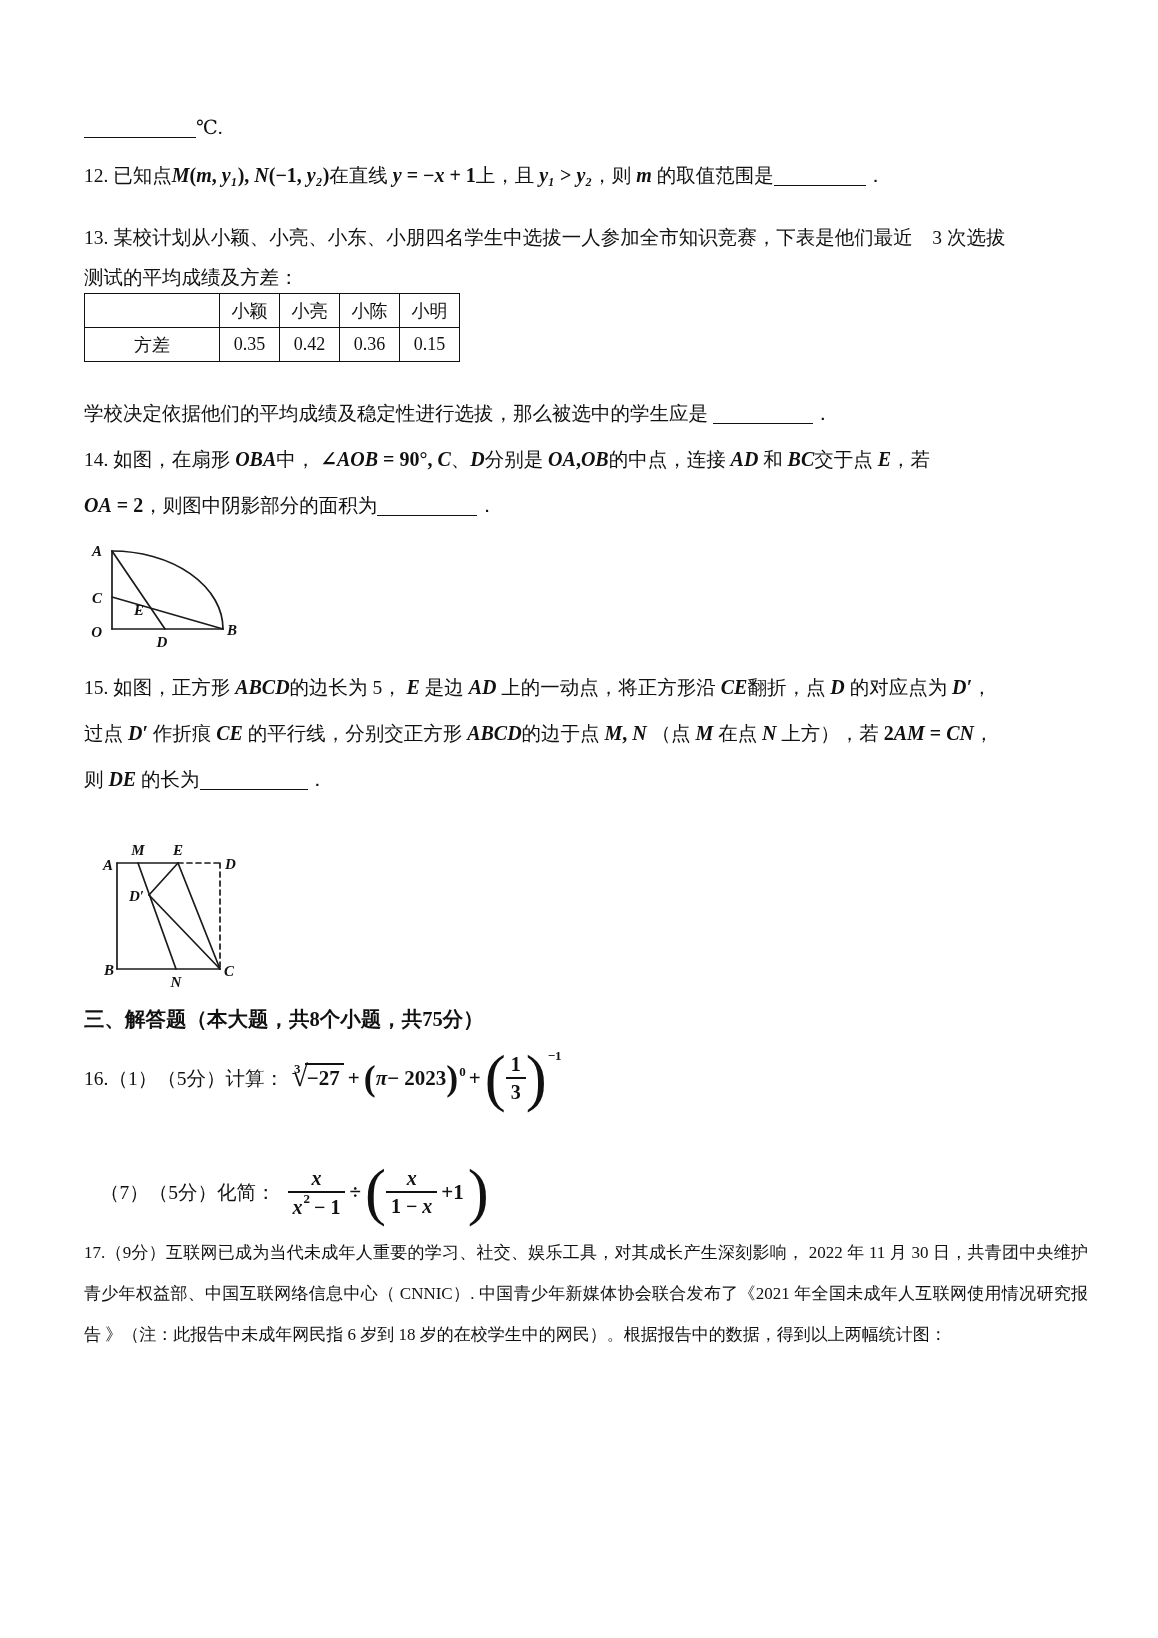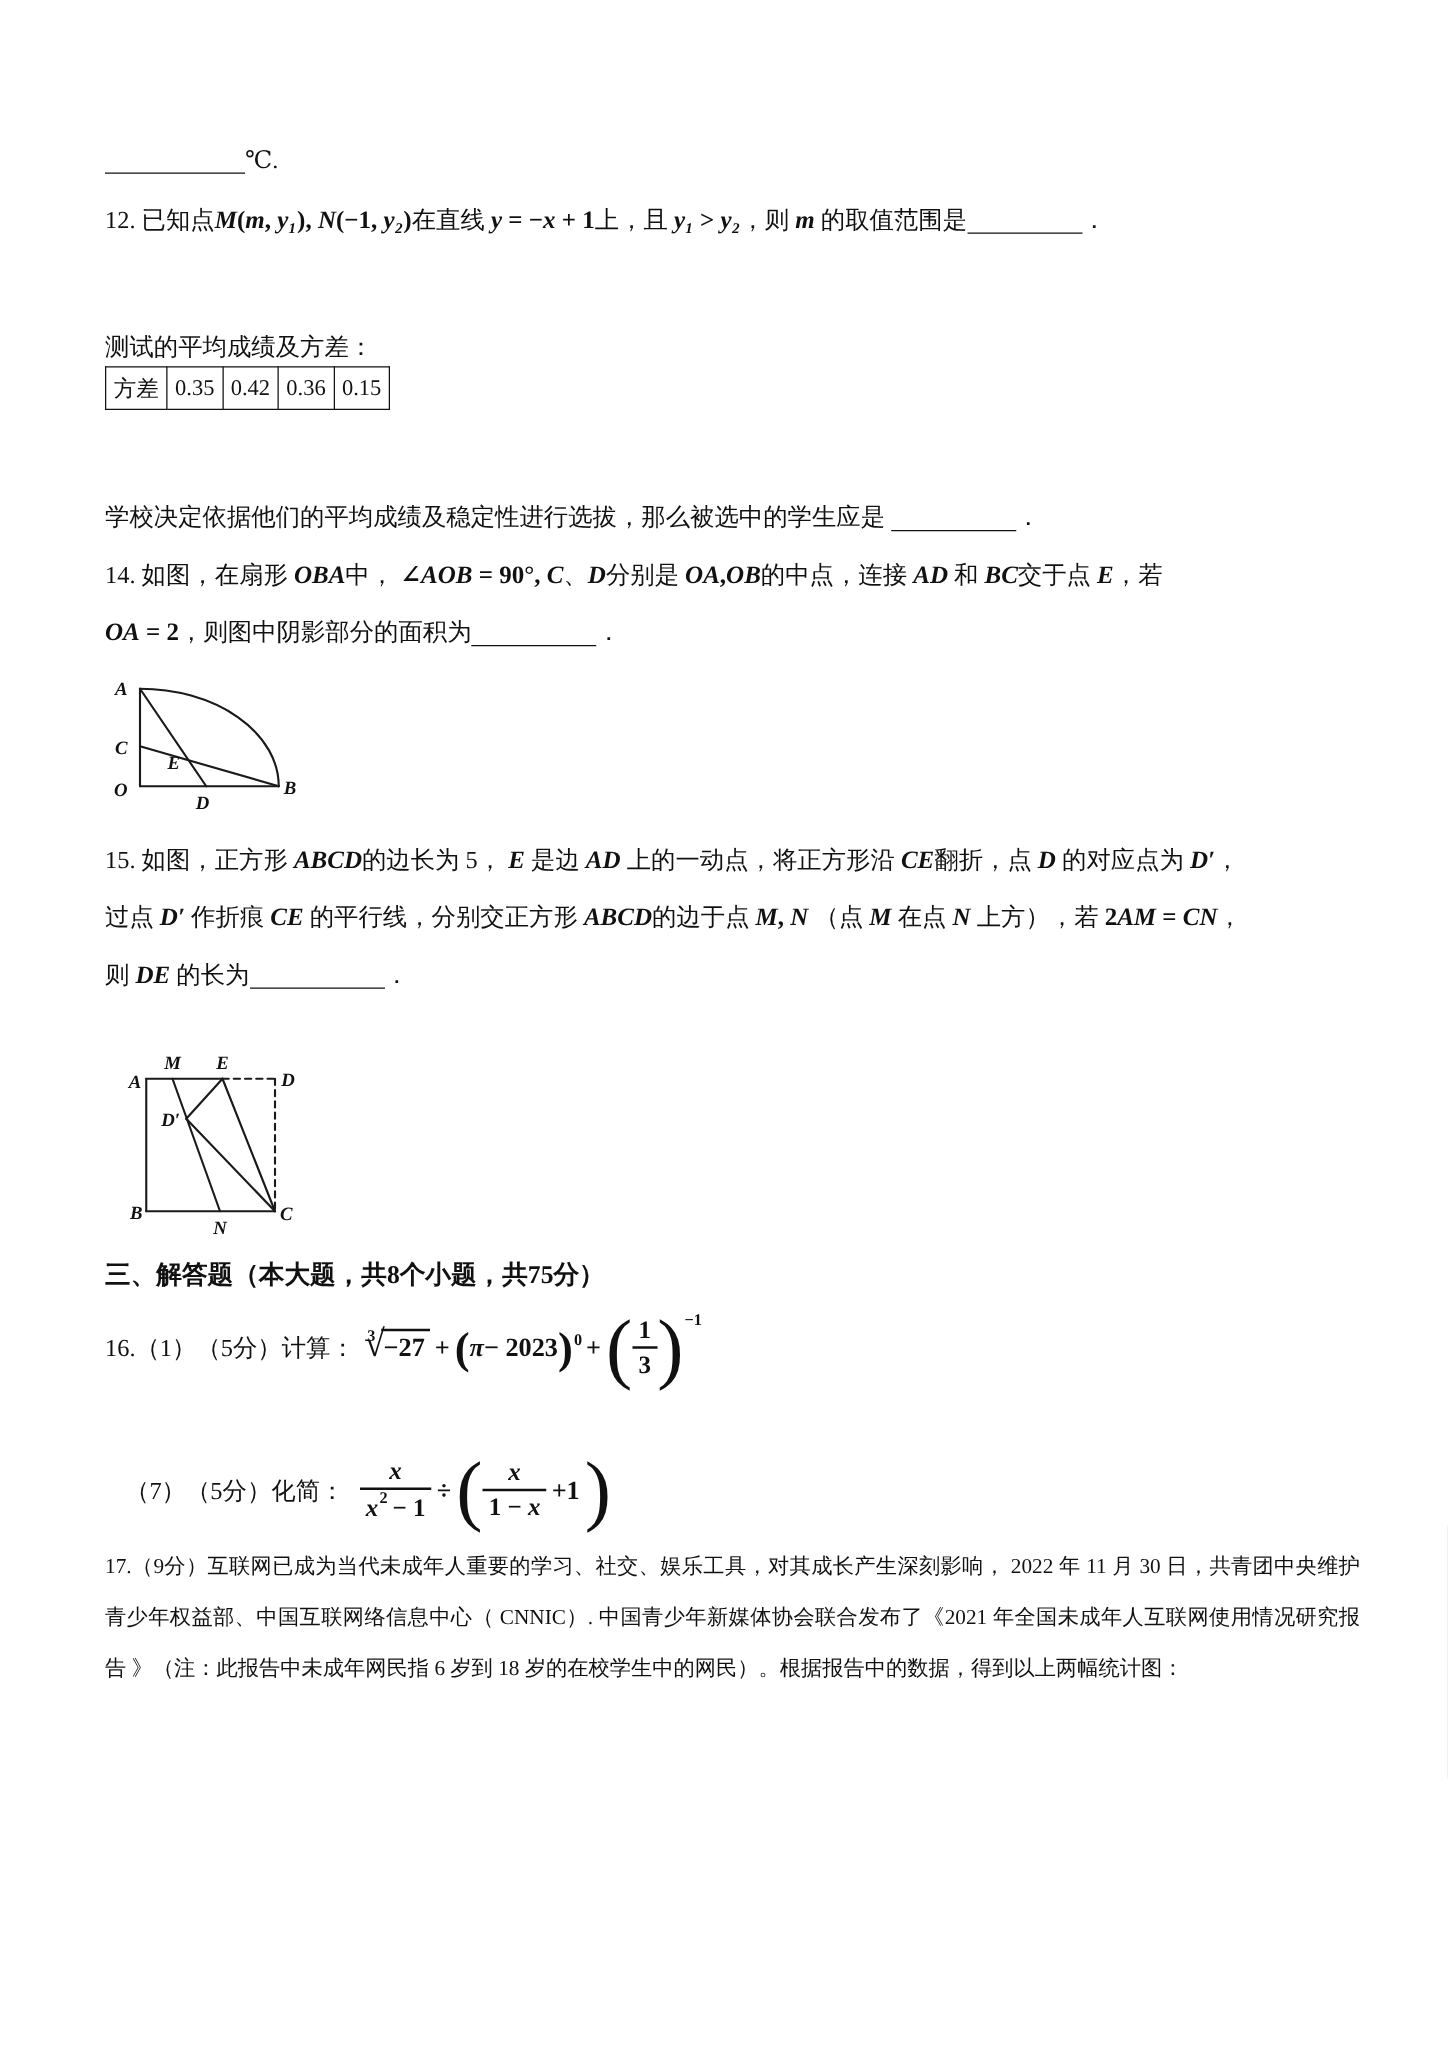--- a/index.html
+++ b/index.html
@@ -42,24 +42,32 @@
 </style>
 </head>
 <body>
 
 <div class="page">
 
   <div class="abs line" style="top:116px;"><span class="sg-blank" style="width: 112px;">&nbsp;</span><span class="sg-t">℃.</span></div>
 
   <div class="abs line" style="top:162px;"><span class="sg-t">12. 已知点</span><span class="sg-i">M</span><span class="sg-b">(</span><span class="sg-i">m</span><span class="sg-b">, </span><span class="sg-i">y₁</span><span class="sg-b">), </span><span class="sg-i">N</span><span class="sg-b">(−1, </span><span class="sg-i">y₂</span><span class="sg-b">)</span><span class="sg-t">在直线 </span><span class="sg-i">y</span><span class="sg-b"> = −</span><span class="sg-i">x</span><span class="sg-b"> + 1</span><span class="sg-t">上，且 </span><span class="sg-i">y₁</span><span class="sg-b"> &gt; </span><span class="sg-i">y₂</span><span class="sg-t">，则 </span><span class="sg-i">m</span><span class="sg-t"> 的取值范围是</span><span class="sg-blank" style="width: 92px;">&nbsp;</span><span class="sg-t">．</span></div>
 
+  <div class="abs line" style="top:224px;">13. 某校计划从小颖、小亮、小东、小朋四名学生中选拔一人参加全市知识竞赛，下表是他们最近　3 次选拔</div>
   <div class="abs line" style="top:264px;">测试的平均成绩及方差：</div>
 
   <table class="scores abs" style="top:293px;">
     <tbody>
+        <tr>
+      <td class="rowlabel"></td>
+      <td class="val">小颖</td>
+      <td class="val">小亮</td>
+      <td class="val">小陈</td>
+      <td class="val">小明</td>
+    </tr>
     <tr>
       <td>方差</td>
       <td>0.35</td>
       <td>0.42</td>
       <td>0.36</td>
       <td>0.15</td>
     </tr>
   </tbody>
     </table>
 

